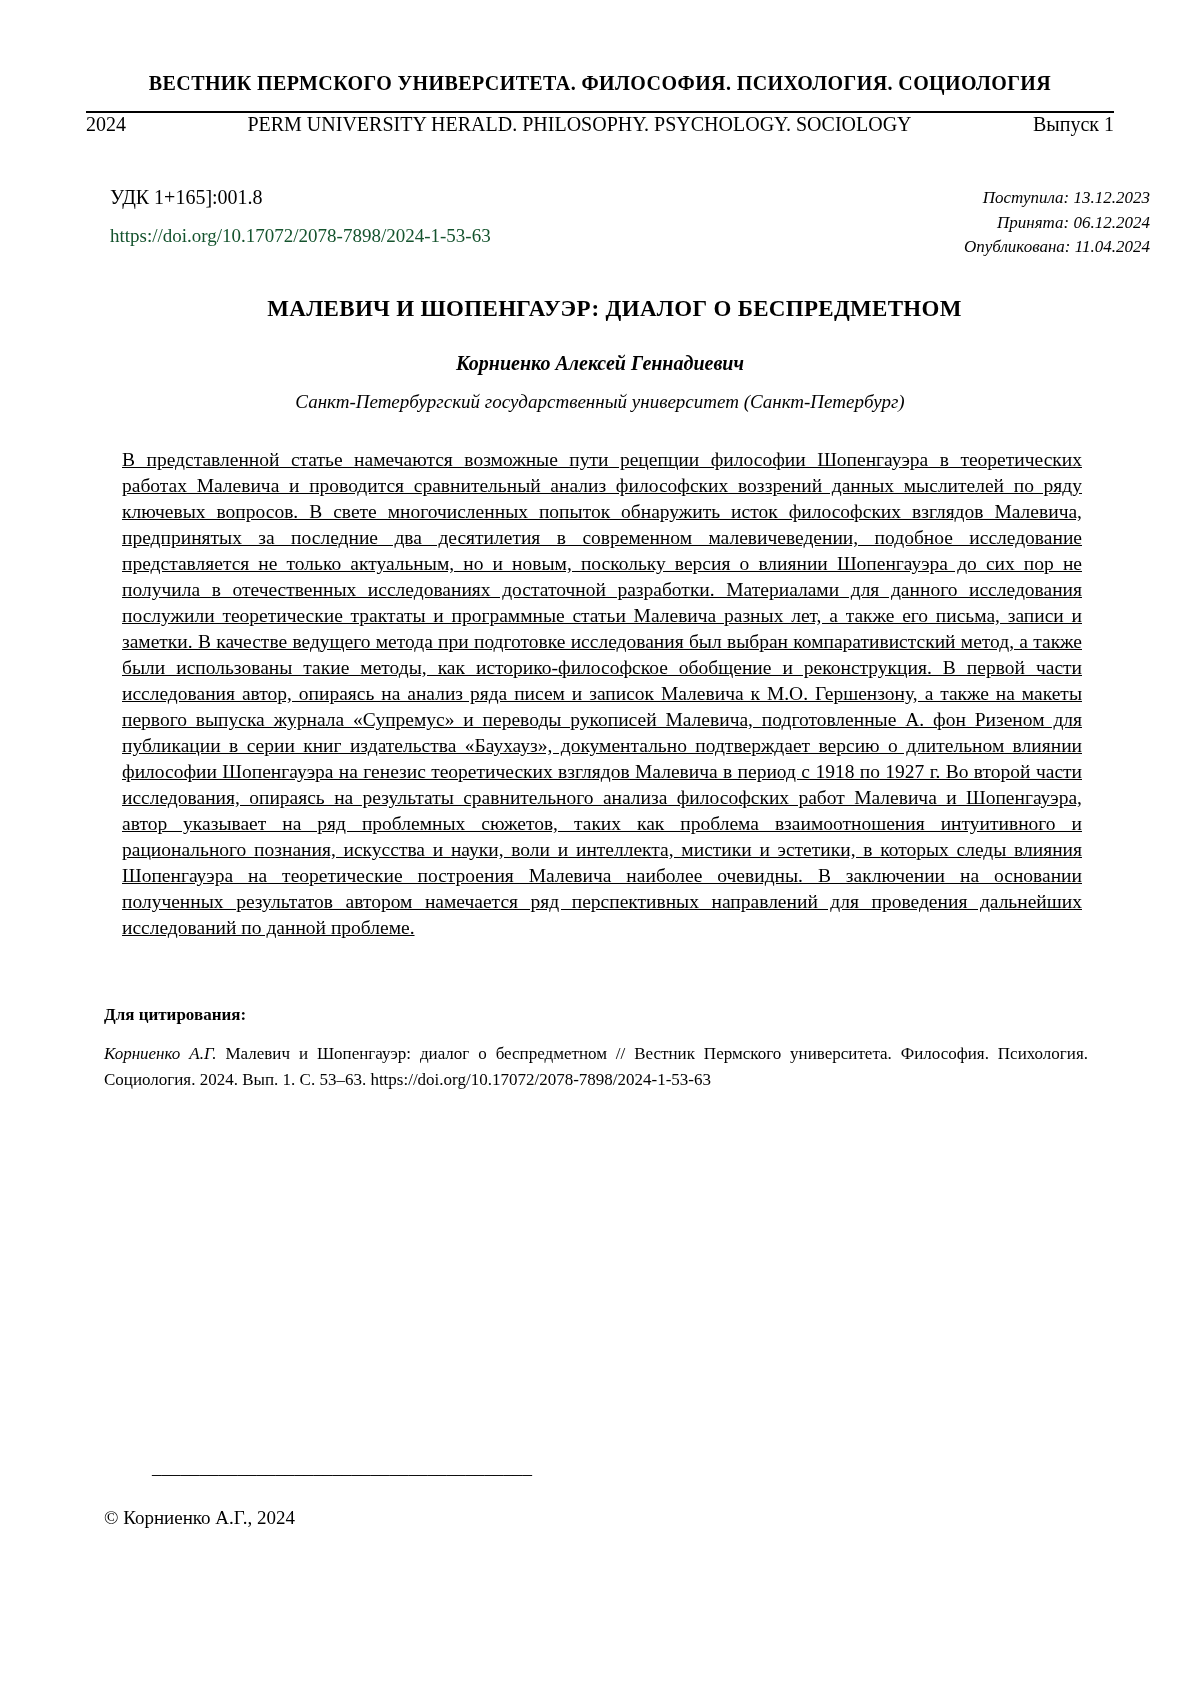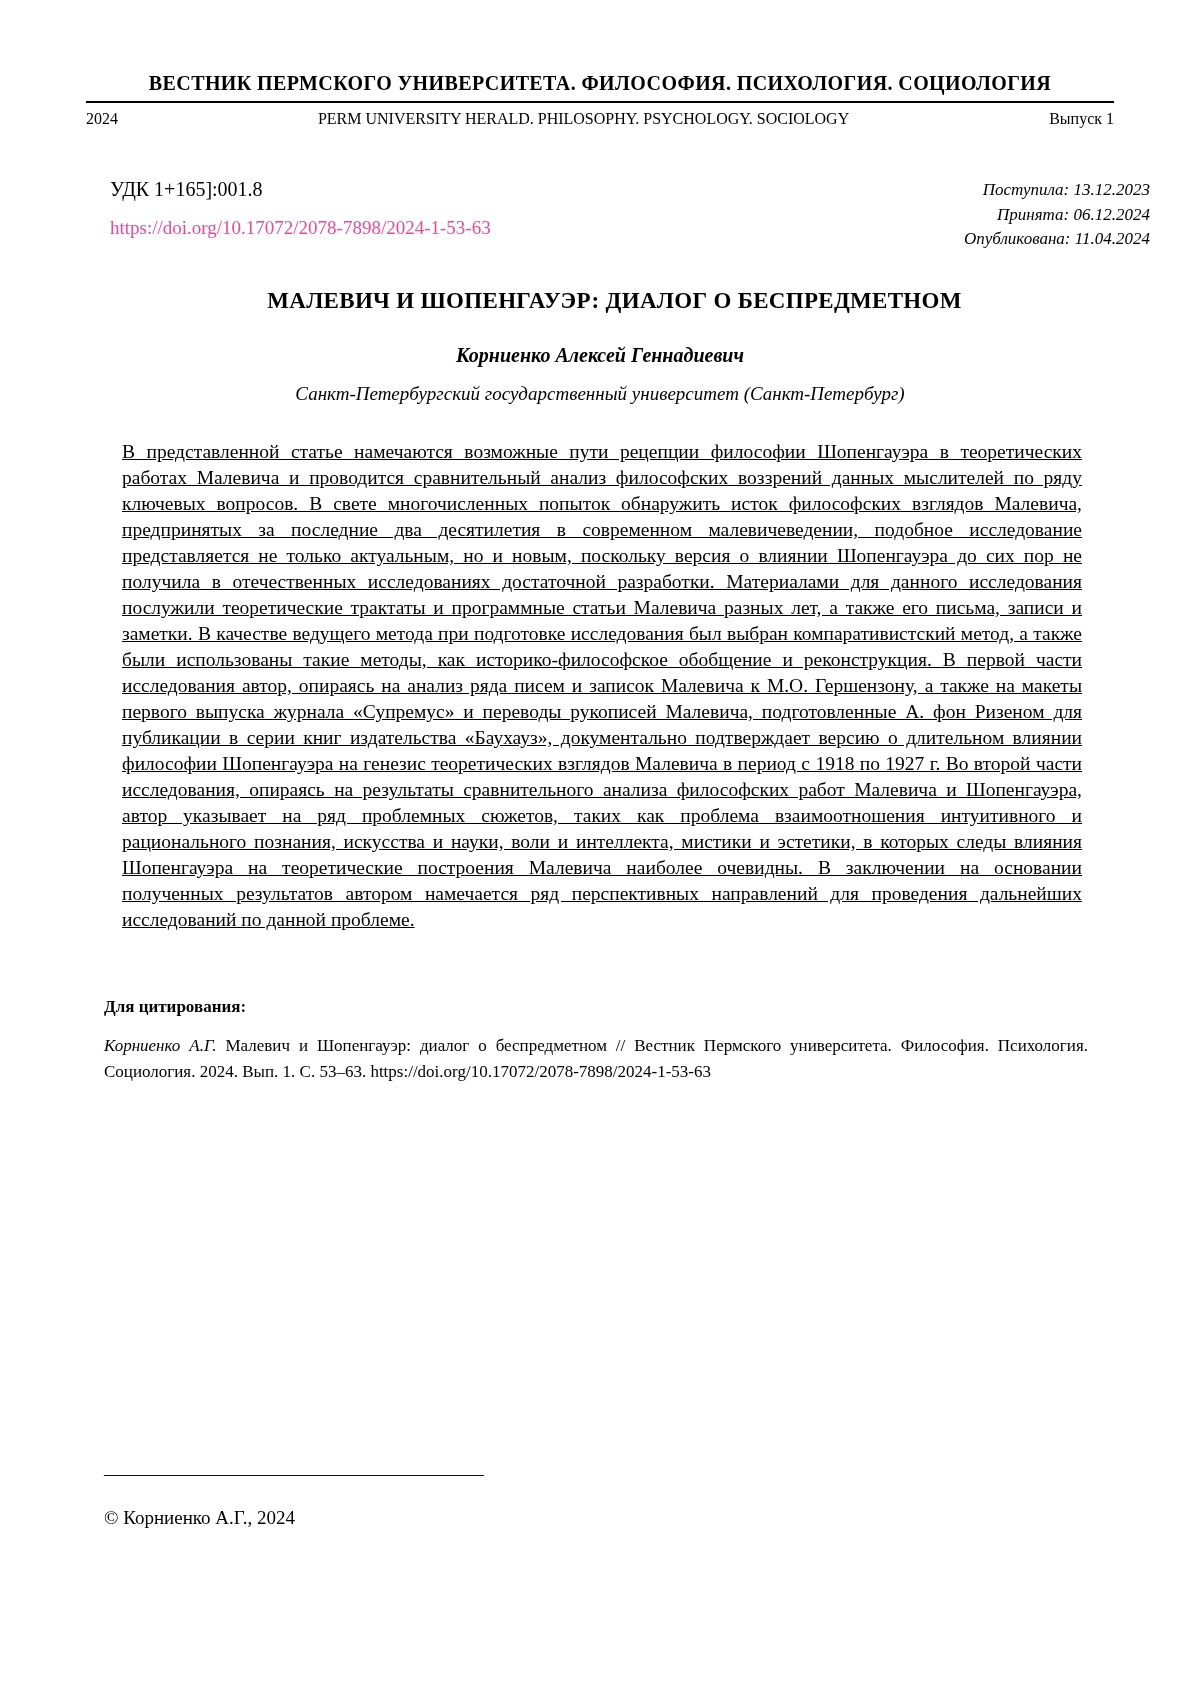--- a/index.html
+++ b/index.html
@@ -13,42 +13,41 @@
     color: #000;
   }
 
   
   .journal-header { padding: 72px 86px 0 86px; }
   .journal-title-ru {
     text-align: center;
     font-weight: bold;
     font-size: 20px;
     letter-spacing: 0.4px;
-    padding-bottom: 6px;
+    padding-bottom: 16px;
     border-bottom: 2.5px solid #000;
   }
   .journal-row {
     display: flex;
     align-items: flex-start;
     justify-content: space-between;
-    font-size: 16px;
-    margin-top: 7px;
+    font-size: 20px;
   }
   .journal-row .center { flex: 1; text-align: center; }
 
   
   .meta {
     display: flex;
     justify-content: space-between;
     align-items: flex-start;
     padding: 0 50px 0 110px;
     margin-top: 50px;
   }
   .meta-left .udc { font-size: 20px; }
-  .meta-left .doi { font-size: 19px; margin-top: 16px; color: #ec4899; text-decoration: none; display: inline-block; }
+  .meta-left .doi { font-size: 19px; margin-top: 16px; color: #14532d; text-decoration: none; display: inline-block; }
   .meta-right {
     font-style: italic;
     font-size: 17px;
     text-align: right;
     line-height: 1.45;
   }
 
   
   .article-title {
     text-align: center;
@@ -95,21 +94,21 @@
   }
   .citation-text .cit-author { font-style: italic; }
 
   
   .page-footer {
     position: absolute;
     left: 104px;
     bottom: 168px;
     font-size: 19px;
   }
-  .footer-rule { letter-spacing: 0; white-space: pre; }
+  .footer-rule { letter-spacing: 0; white-space: pre; margin-left: 48px; }
   .copyright { margin-top: 28px; }
 </style>
 </head>
 <body>
 
 <header class="journal-header">
   <div class="journal-title-ru">ВЕСТНИК ПЕРМСКОГО УНИВЕРСИТЕТА. ФИЛОСОФИЯ. ПСИХОЛОГИЯ. СОЦИОЛОГИЯ</div>
   <div class="journal-row">
     <span>2024</span>
     <span class="center">PERM UNIVERSITY HERALD. PHILOSOPHY. PSYCHOLOGY. SOCIOLOGY</span>

